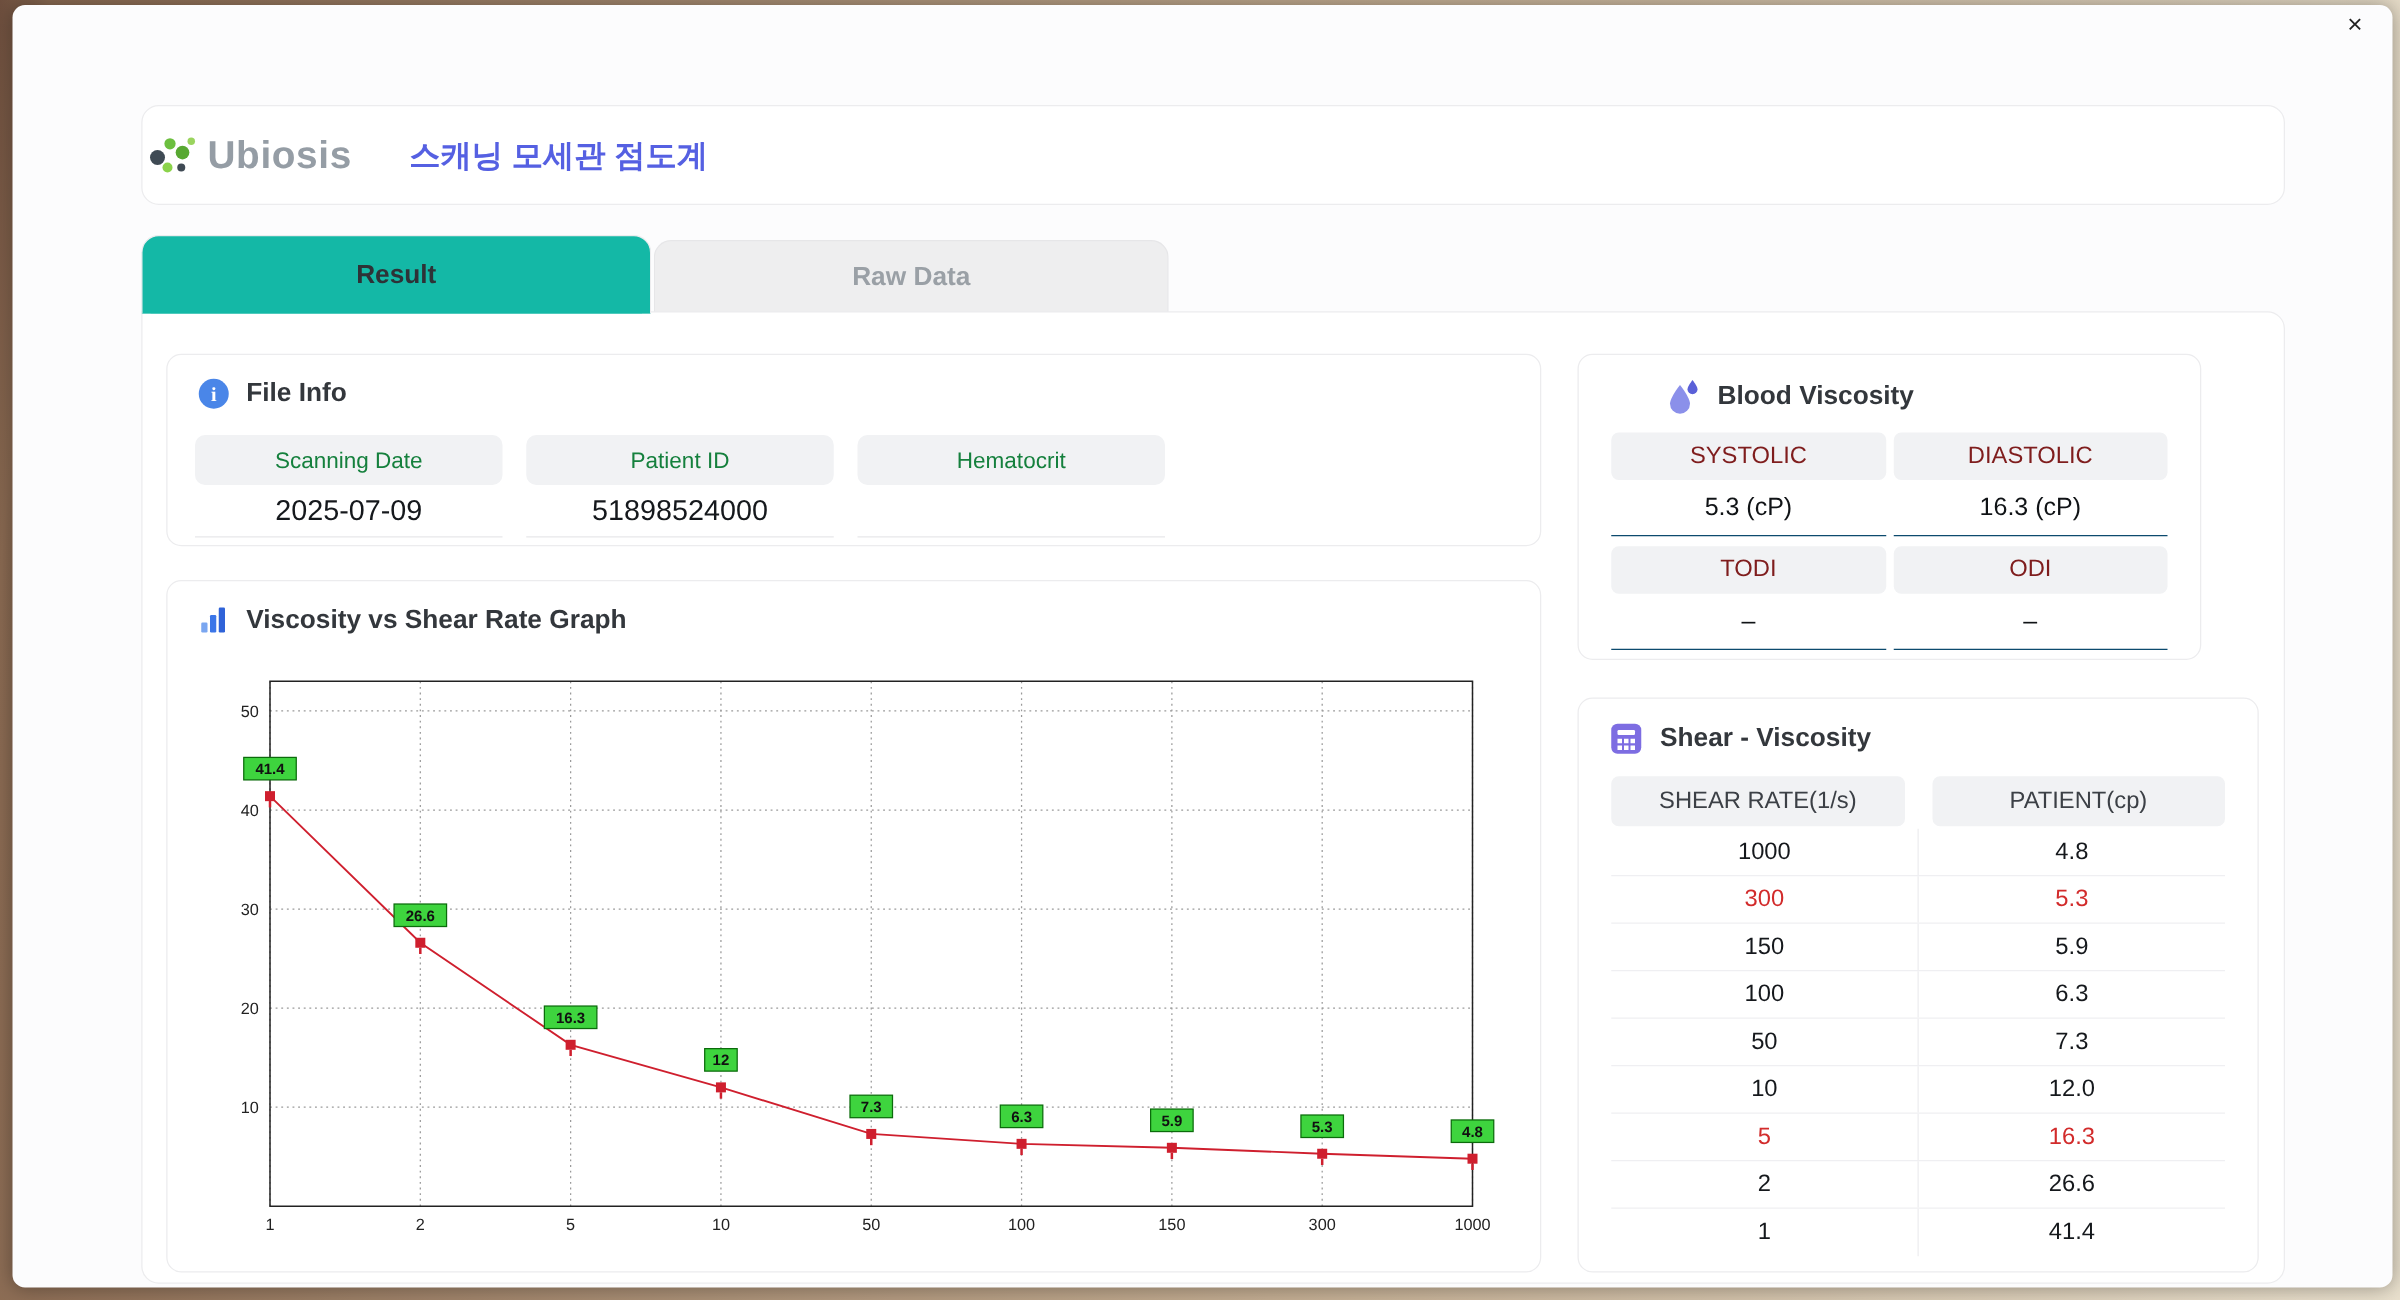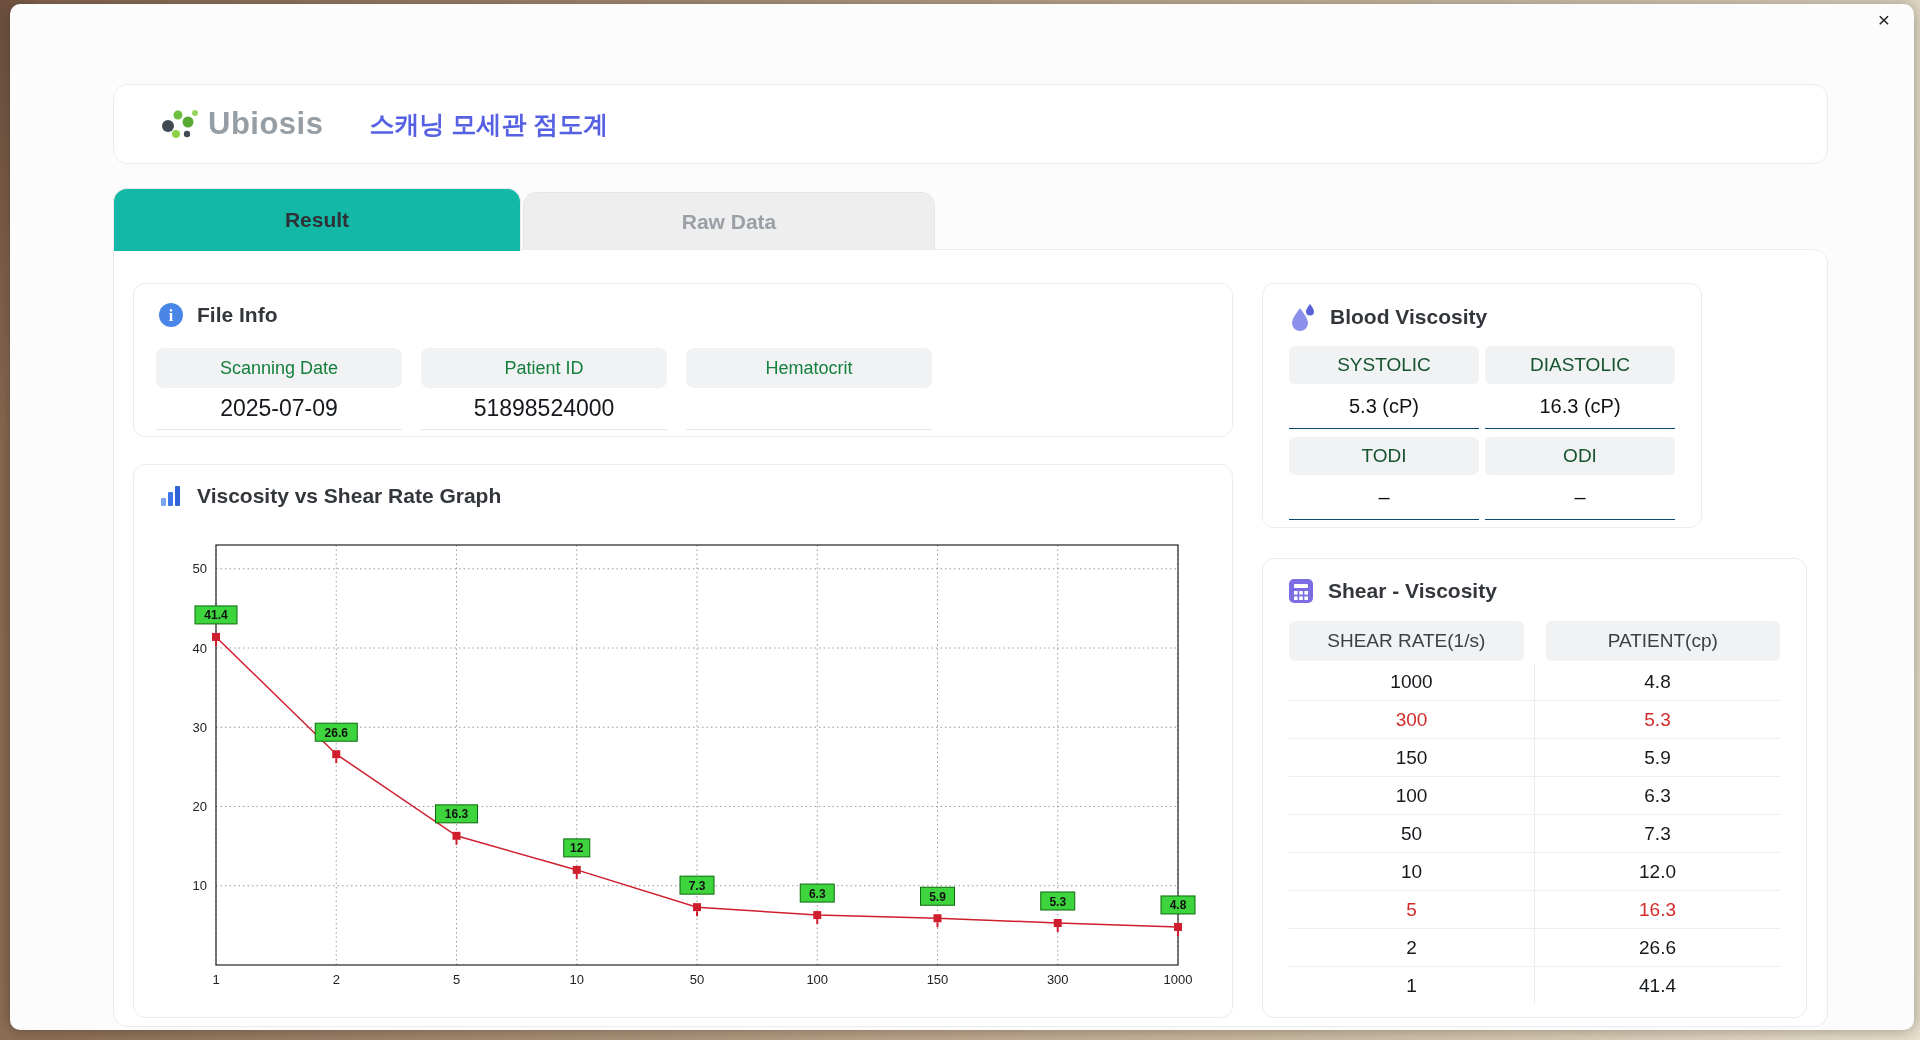--- a/index.html
+++ b/index.html
@@ -8,55 +8,55 @@
     background:linear-gradient(95deg,#6e4f3e 0%,#8a6a52 2%,#c3ad92 55%,#e9e0cd 100%); }
 
   .window { position:absolute; left:10px; top:4px; right:6px; bottom:10px;
     background:#fcfcfd; border-radius:10px; box-shadow:0 0 16px rgba(0,0,0,.35); }
 
   .close-btn { position:absolute; top:2px; right:16px; font-size:21px; color:#222;
     width:28px; height:28px; display:flex; align-items:center; justify-content:center; cursor:default; }
 
   .header-card { position:absolute; left:103px; top:80px; width:1715px; height:80px;
     background:#fff; border:1px solid #ececee; border-radius:14px;
-    display:flex; align-items:center; padding-left:42px; }
+    display:flex; align-items:center; }
   .logo-wrap { display:flex; align-items:center; gap:6px; }
   .logo-text { font-size:31px; font-weight:600; color:#959da5; letter-spacing:.5px; }
   .app-title { margin-left:46px; font-size:25px; font-weight:700; color:#5560e2; }
 
   .tab { position:absolute; display:flex; align-items:center; justify-content:center;
     font-weight:700; font-size:21px; border-radius:14px 14px 0 0; }
   .tab-active { left:103px; top:184px; width:408px; height:63px; background:#14b8a6;
     border:1px solid #ececee; border-bottom:none; color:#2e3237; z-index:3; }
   .tab-inactive { left:513px; top:188px; width:412px; height:58px; background:#eeeeef;
     border:1px solid #e6e6e8; border-bottom:none; color:#9aa0a6; z-index:1; }
 
   .content-panel { position:absolute; left:103px; top:245px; width:1715px; height:778px;
     background:#fff; border:1px solid #ececee; border-radius:0 14px 14px 14px; z-index:2; }
 
   .card { position:absolute; background:#fff; border:1px solid #ececee; border-radius:12px; }
   .card-head { display:flex; align-items:center; gap:13px; padding:18px 0 0 24px;
     font-weight:700; font-size:21px; color:#33373c; }
 
   .file-info-card  { left:19px;  top:33px;  width:1100px; height:154px; }
   .graph-card      { left:19px;  top:214px; width:1100px; height:554px; }
-  .blood-card      { left:1148px; top:33px; width:440px;  height:245px; }
+  .blood-card      { left:1148px; top:33px; width:499px;  height:245px;padding-left:44px; }
   .shear-card      { left:1148px; top:308px; width:545px; height:460px; }
 
   .fields { position:absolute; left:22px; top:64px; display:flex; gap:19px; }
   .field { width:246px; }
   .f-label { height:40px; background:#f1f2f4; border-radius:8px; display:flex;
     align-items:center; justify-content:center; color:#15803d; font-size:18px; }
   .f-value { height:42px; display:flex; align-items:center; justify-content:center;
     font-size:23px; color:#15181c; border-bottom:1px solid #e7e7ea; }
 
   .bv-grid { position:absolute; left:26px; right:26px; top:62px; }
   .bv-row { display:flex; gap:6px; }
   .bv-cell { flex:1; display:flex; align-items:center; justify-content:center; }
-  .bv-head { height:38px; background:#f1f2f4; border-radius:6px; color:#14532d; font-size:19px; }
+  .bv-head { height:38px; background:#f1f2f4; border-radius:6px; color:#7f1d1d; font-size:19px; }
   .bv-val { height:45px; font-size:20px; color:#101316; border-bottom:1px solid #0c4a6e; }
 
   .sv-table { position:absolute; left:26px; right:26px; top:62px; }
   .sv-headrow { display:flex; gap:22px; margin-bottom:2px; }
   .sv-headcell { flex:1; height:40px; background:#f1f2f4; border-radius:6px;
     display:flex; align-items:center; justify-content:center; color:#3c4046; font-size:19px; }
   .sv-row { display:flex; height:38px; border-bottom:1px solid #efeff2; }
   .sv-row:last-child { border-bottom:none; }
   .sv-cell { flex:1; display:flex; align-items:center; justify-content:center;
     font-size:19px; color:#15181c; }

